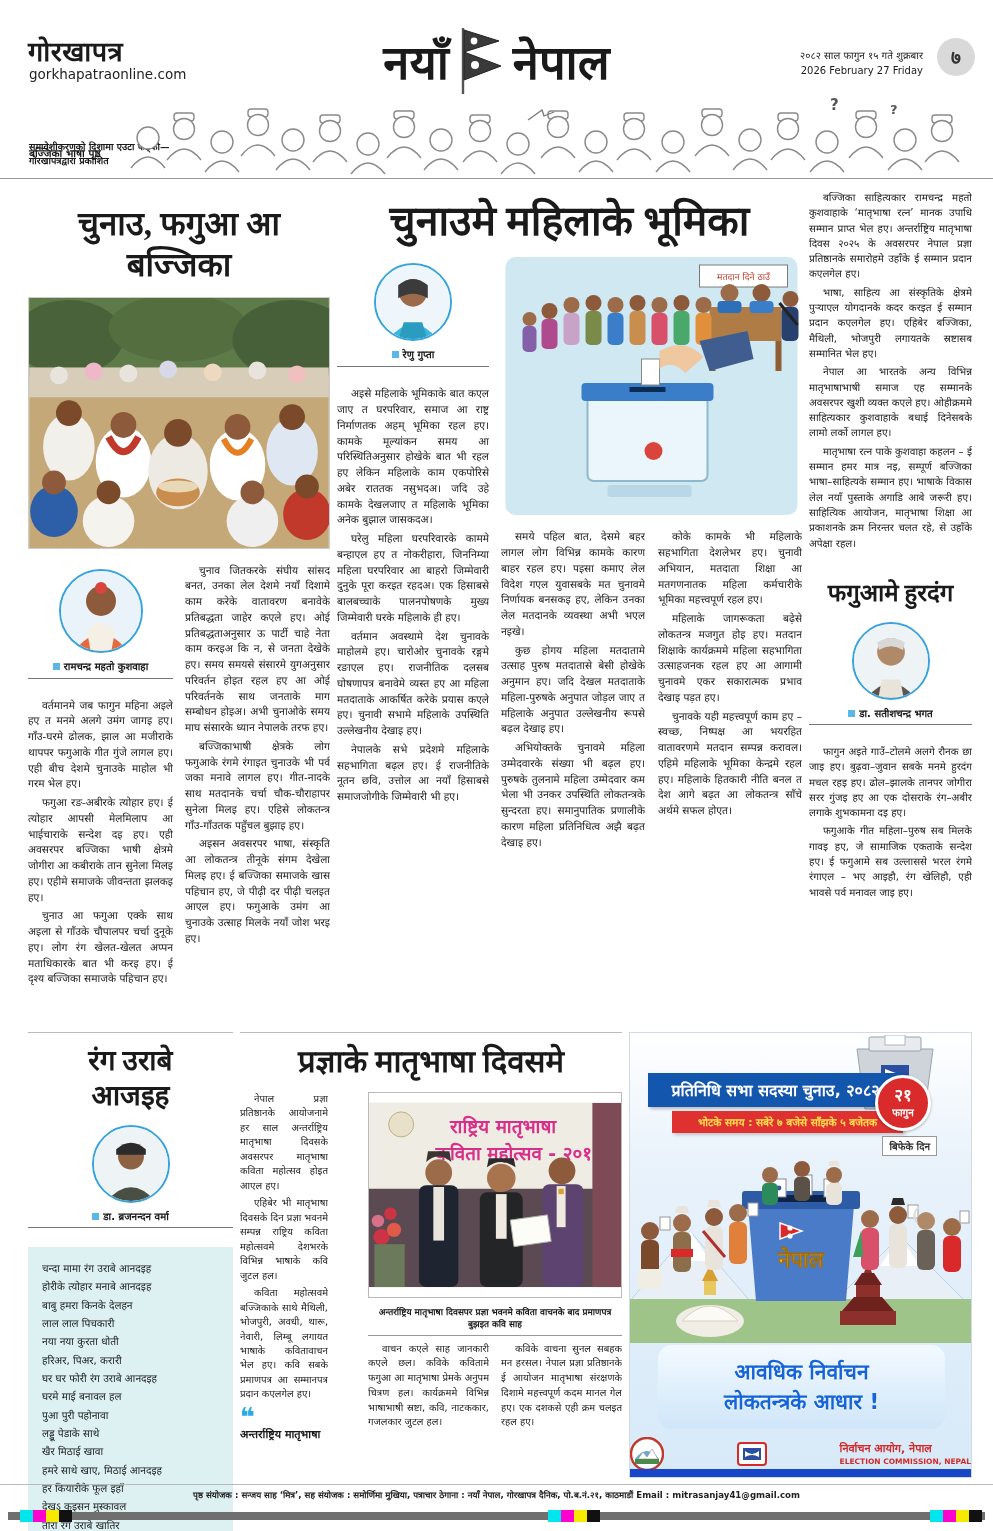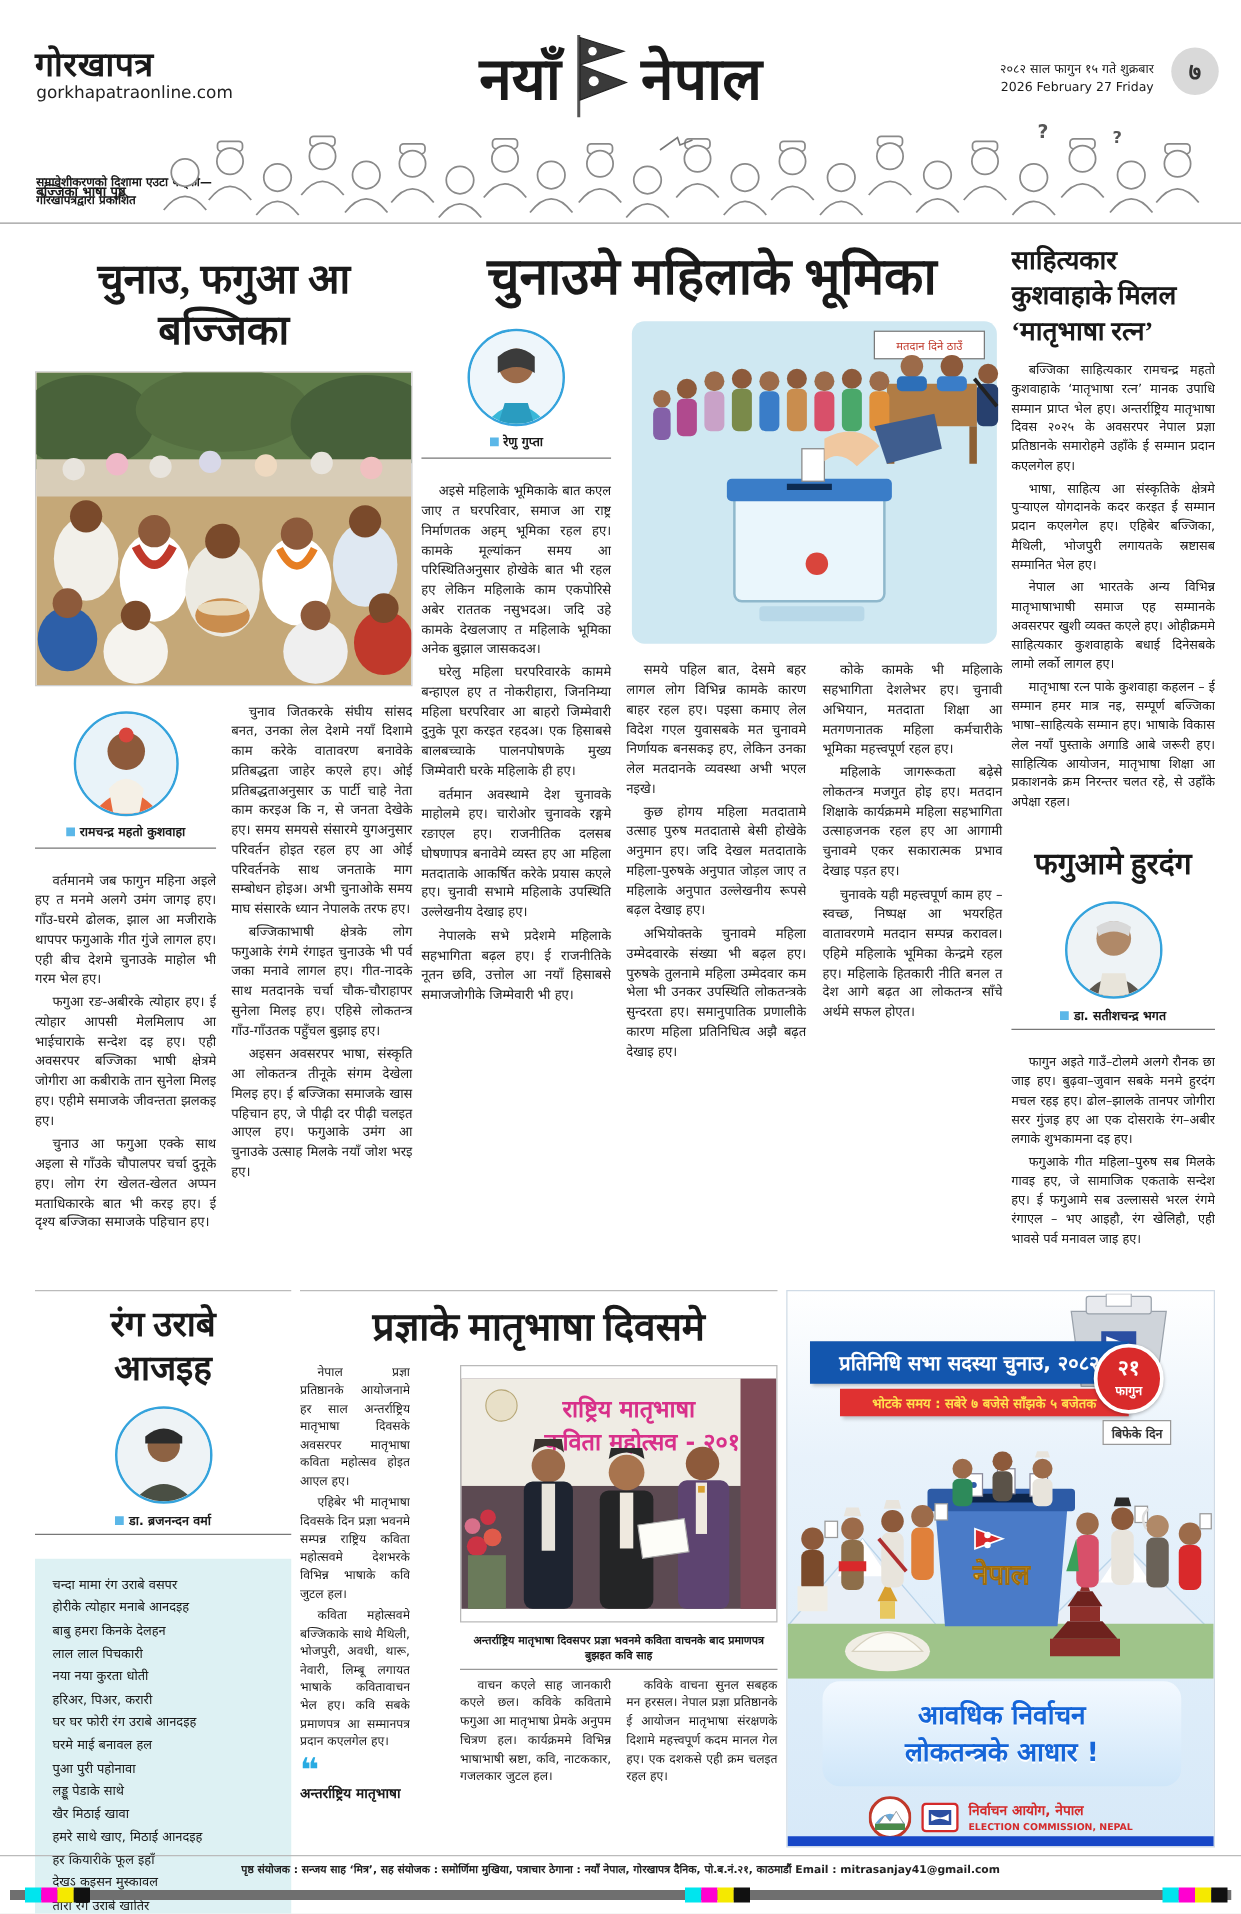--- a/index.html
+++ b/index.html
@@ -90,21 +90,21 @@
                     justify-content:center; font-weight:bold; border:3px solid #fff; box-shadow:0 1px 3px rgba(0,0,0,.3); }
   .ad-date-day { font-size:17px; line-height:1.05; }
   .ad-date-month { font-size:10px; }
   .ad-weekday { position:absolute; top:103px; right:34px; background:#fff; border:1px solid #999;
                 font-size:10px; font-weight:bold; padding:2px 6px; color:#333; }
   .ad-illu { position:absolute; top:128px; left:0; width:100%; }
   .ad-slogan { position:absolute; top:312px; left:28px; width:287px; height:84px; border-radius:14px;
                background:linear-gradient(180deg,#f3f9ff,#cfe6f9); display:flex; flex-direction:column;
                align-items:center; justify-content:center; color:#1565d8; font-weight:bold; font-size:21px;
                line-height:1.45; text-shadow:0 1px 0 #fff; }
-  .ad-ec { position:absolute; top:404px; left:0; width:100%; display:flex; align-items:center; justify-content:center; gap:8px; }
+  .ad-ec { position:absolute; top:404px; left:0; width:100%; display:flex; align-items:center; justify-content:space-between; gap:8px; }
   .ec-text-np { color:#d42a2a; font-size:11px; font-weight:bold; line-height:1.3; }
   .ec-text-en { color:#d42a2a; font-size:7.5px; font-weight:bold; }
   .ad-bluebar { position:absolute; bottom:0; left:0; width:100%; height:8px; background:#1747c7; }
 
   
   .footer { position:absolute; top:1484px; left:0; width:993px; border-top:1px solid #bbb; padding-top:4px; }
   .footer-line { text-align:center; font-size:8.6px; font-weight:bold; color:#222; }
   .regbar { position:absolute; top:1512px; left:8px; width:977px; height:8px; background:#6f6f6f; }
   .regsq { position:absolute; top:-2px; display:flex; }
   .regsq i { display:block; width:13px; height:12px; }
@@ -337,21 +337,20 @@
                 <p class="para">कोके कामके भी महिलाके सहभागिता देशलेभर हए। चुनावी अभियान, मतदाता शिक्षा आ मतगणनातक महिला कर्मचारीके भूमिका महत्त्वपूर्ण रहल हए।</p>
                 <p class="para">महिलाके जागरूकता बढ़ेसे लोकतन्त्र मजगुत होइ हए। मतदान शिक्षाके कार्यक्रममे महिला सहभागिता उत्साहजनक रहल हए आ आगामी चुनावमे एकर सकारात्मक प्रभाव देखाइ पड़त हए।</p>
                 <p class="para">चुनावके यही महत्त्वपूर्ण काम हए – स्वच्छ, निष्पक्ष आ भयरहित वातावरणमे मतदान सम्पन्न करावल। एहिमे महिलाके भूमिका केन्द्रमे रहल हए। महिलाके हितकारी नीति बनल त देश आगे बढ़त आ लोकतन्त्र साँचे अर्थमे सफल होएत।</p>
               </div>
           </div>
         </div>
       </div>
     </div>
 
     <div class="right-col">
-      <div class="headline h-right">साहित्यकार कुशवाहाके मिलल ‘मातृभाषा रत्न’</div>
       <div class="right-body">
           <p class="para">बज्जिका साहित्यकार रामचन्द्र महतो कुशवाहाके ‘मातृभाषा रत्न’ मानक उपाधि सम्मान प्राप्त भेल हए। अन्तर्राष्ट्रिय मातृभाषा दिवस २०२५ के अवसरपर नेपाल प्रज्ञा प्रतिष्ठानके समारोहमे उहाँके ई सम्मान प्रदान कएलगेल हए।</p>
           <p class="para">भाषा, साहित्य आ संस्कृतिके क्षेत्रमे पुर्‍याएल योगदानके कदर करइत ई सम्मान प्रदान कएलगेल हए। एहिबेर बज्जिका, मैथिली, भोजपुरी लगायतके स्रष्टासब सम्मानित भेल हए।</p>
           <p class="para">नेपाल आ भारतके अन्य विभिन्न मातृभाषाभाषी समाज एह सम्मानके अवसरपर खुशी व्यक्त कएले हए। ओहीक्रममे साहित्यकार कुशवाहाके बधाई दिनेसबके लामो लर्को लागल हए।</p>
           <p class="para">मातृभाषा रत्न पाके कुशवाहा कहलन – ई सम्मान हमर मात्र नइ, सम्पूर्ण बज्जिका भाषा–साहित्यके सम्मान हए। भाषाके विकास लेल नयाँ पुस्ताके अगाडि आबे जरूरी हए। साहित्यिक आयोजन, मातृभाषा शिक्षा आ प्रकाशनके क्रम निरन्तर चलत रहे, से उहाँके अपेक्षा रहल।</p>
         </div>
       <div class="headline h-phagua">फगुआमे हुरदंग</div>
       <div class="author-block">
         <div class="author-circle small">
           <svg viewBox="0 0 80 80" width="74" height="74">
@@ -383,21 +382,21 @@
           <svg viewBox="0 0 80 80" width="74" height="74">
               <rect width="80" height="80" fill="#eef3f6"></rect>
               <circle cx="40" cy="32" r="14" fill="#8d6243"></circle>
               <path d="M24 24 q16 -14 32 0 l0 6 l-32 0 Z" fill="#2b2b2b"></path>
               <path d="M12 82 Q40 48 68 82 Z" fill="#4a4f44"></path>
             </svg>
         </div>
         <div class="author-name"><span class="byline-sq"></span><span>डा. ब्रजनन्दन वर्मा</span></div>
       </div>
       <div class="poem-box">
-          <p class="poem-line">चन्दा मामा रंग उराबे वसपर</p>
+          <p class="poem-line">चन्दा मामा रंग उराबे आनदइह</p>
           <p class="poem-line">होरीके त्योहार मनाबे आनदइह</p>
           <p class="poem-line">बाबु हमरा किनके देलहन</p>
           <p class="poem-line">लाल लाल पिचकारी</p>
           <p class="poem-line">नया नया कुरता धोती</p>
           <p class="poem-line">हरिअर, पिअर, करारी</p>
           <p class="poem-line">घर घर फोरी रंग उराबे आनदइह</p>
           <p class="poem-line">घरमे माई बनावल हल</p>
           <p class="poem-line">पुआ पुरी पहोनावा</p>
           <p class="poem-line">लड्डू पेडाके साथे</p>
           <p class="poem-line">खैर मिठाई खावा</p>

